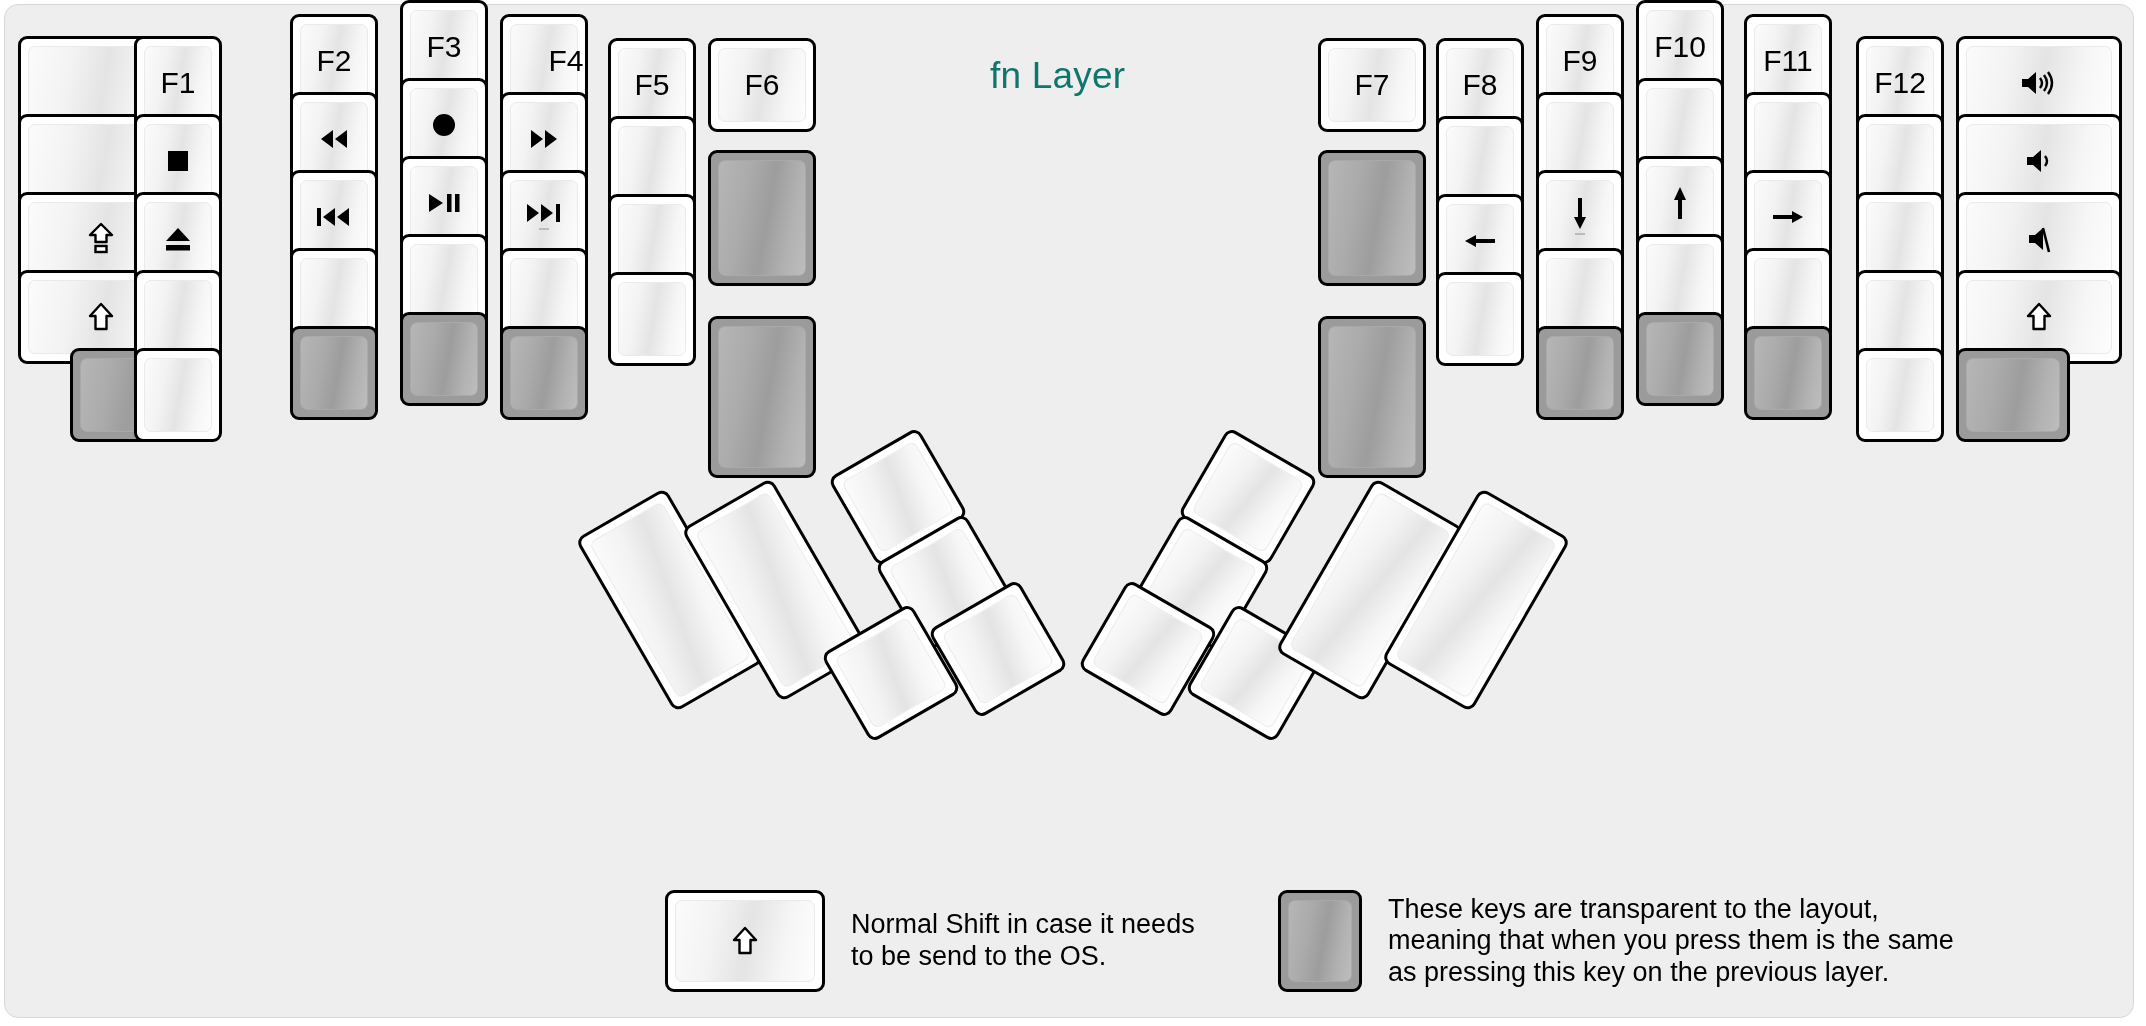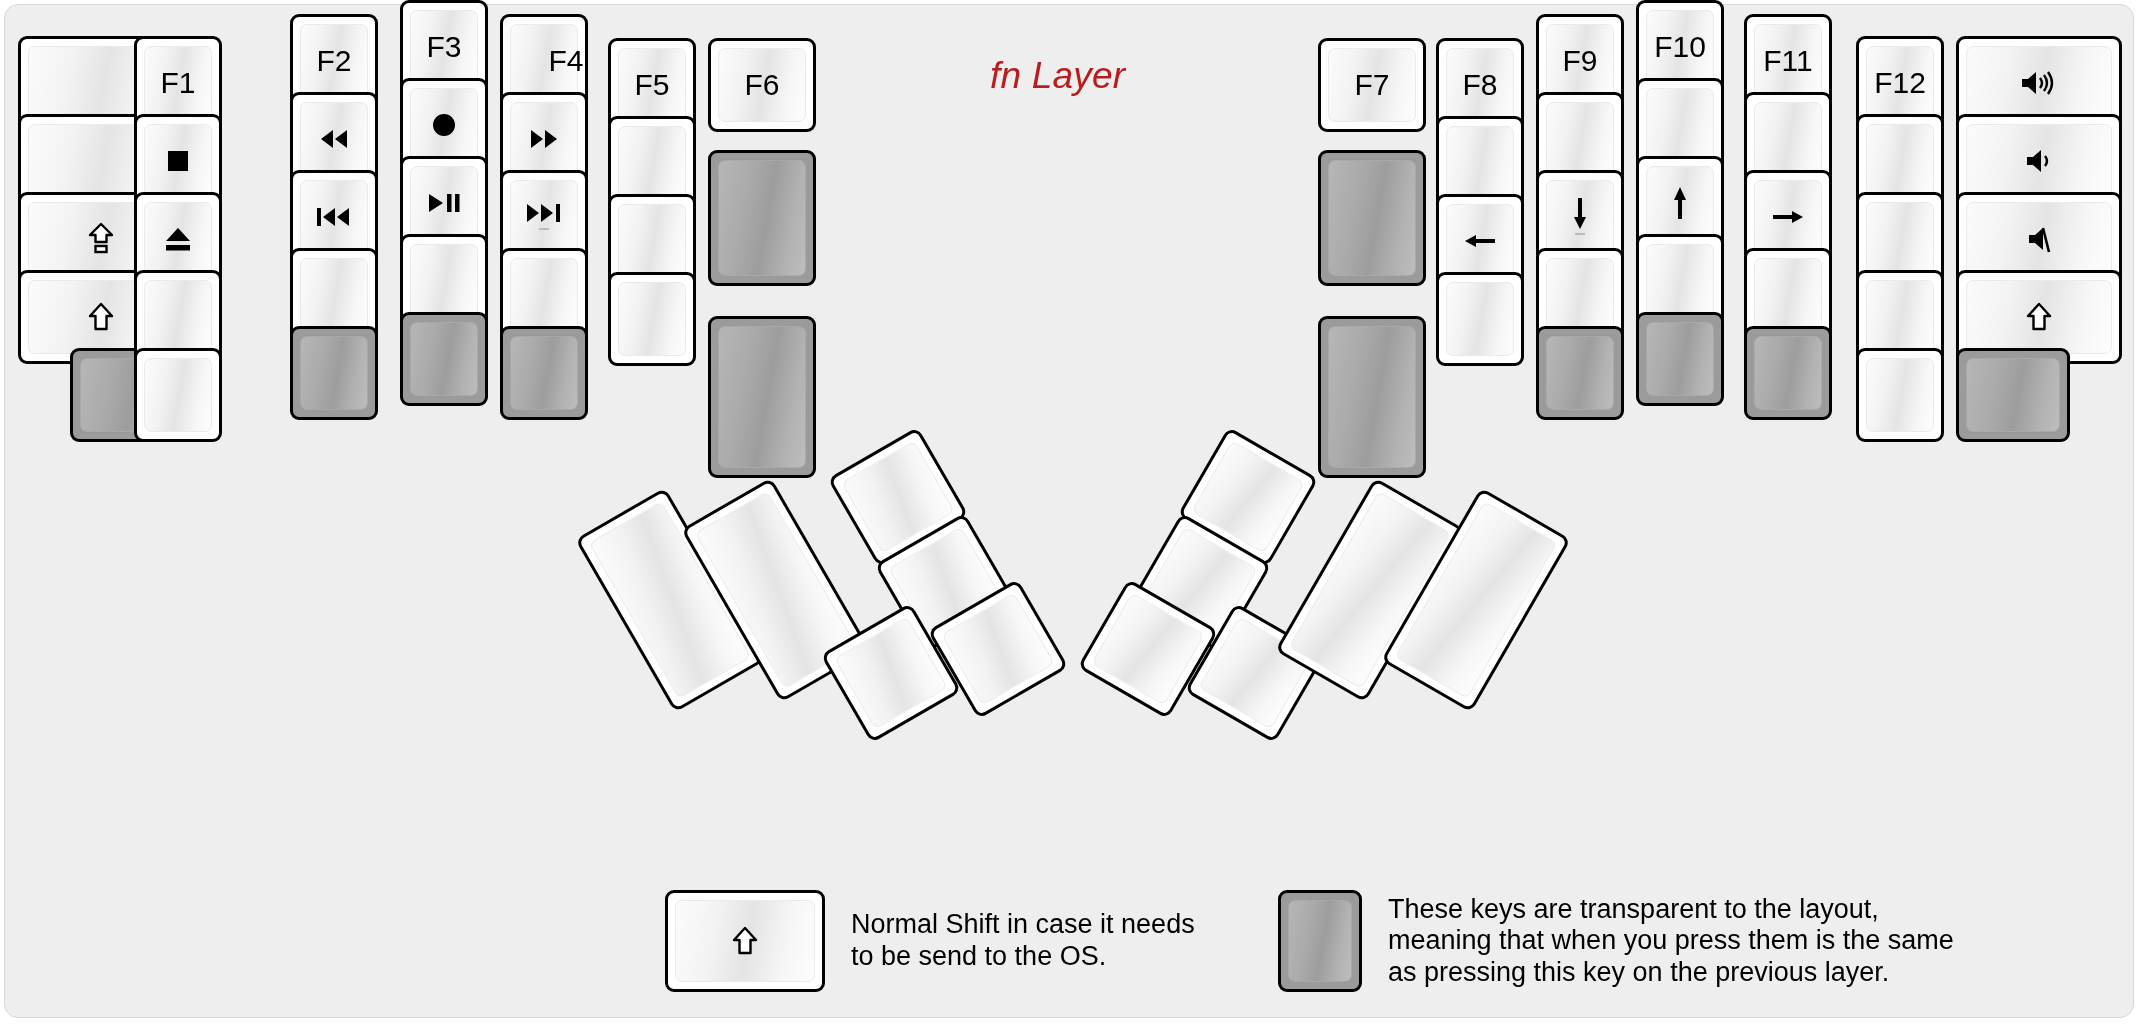--- a/index.html
+++ b/index.html
@@ -12,21 +12,21 @@
   #stage{position:relative;width:2146px;height:1026px;}
 
   .panel{
     position:absolute;left:4px;top:4px;width:2130px;height:1014px;
     background:#eeeeee;border:1px solid #d8d8d8;border-radius:14px;
     box-sizing:border-box;
   }
 
   .title{
     position:absolute;left:990px;top:55px;
-    font-size:37px;color:#b91c1c;letter-spacing:.2px;white-space:nowrap;font-style:italic;
+    font-size:37px;color:#0f766e;letter-spacing:.2px;white-space:nowrap;
   }
 
   
   .key{
     position:absolute;box-sizing:border-box;
     border:3px solid #000;border-radius:9px;
     background:#ffffff;
     display:flex;align-items:center;justify-content:center;
   }
   .key>.cap{

